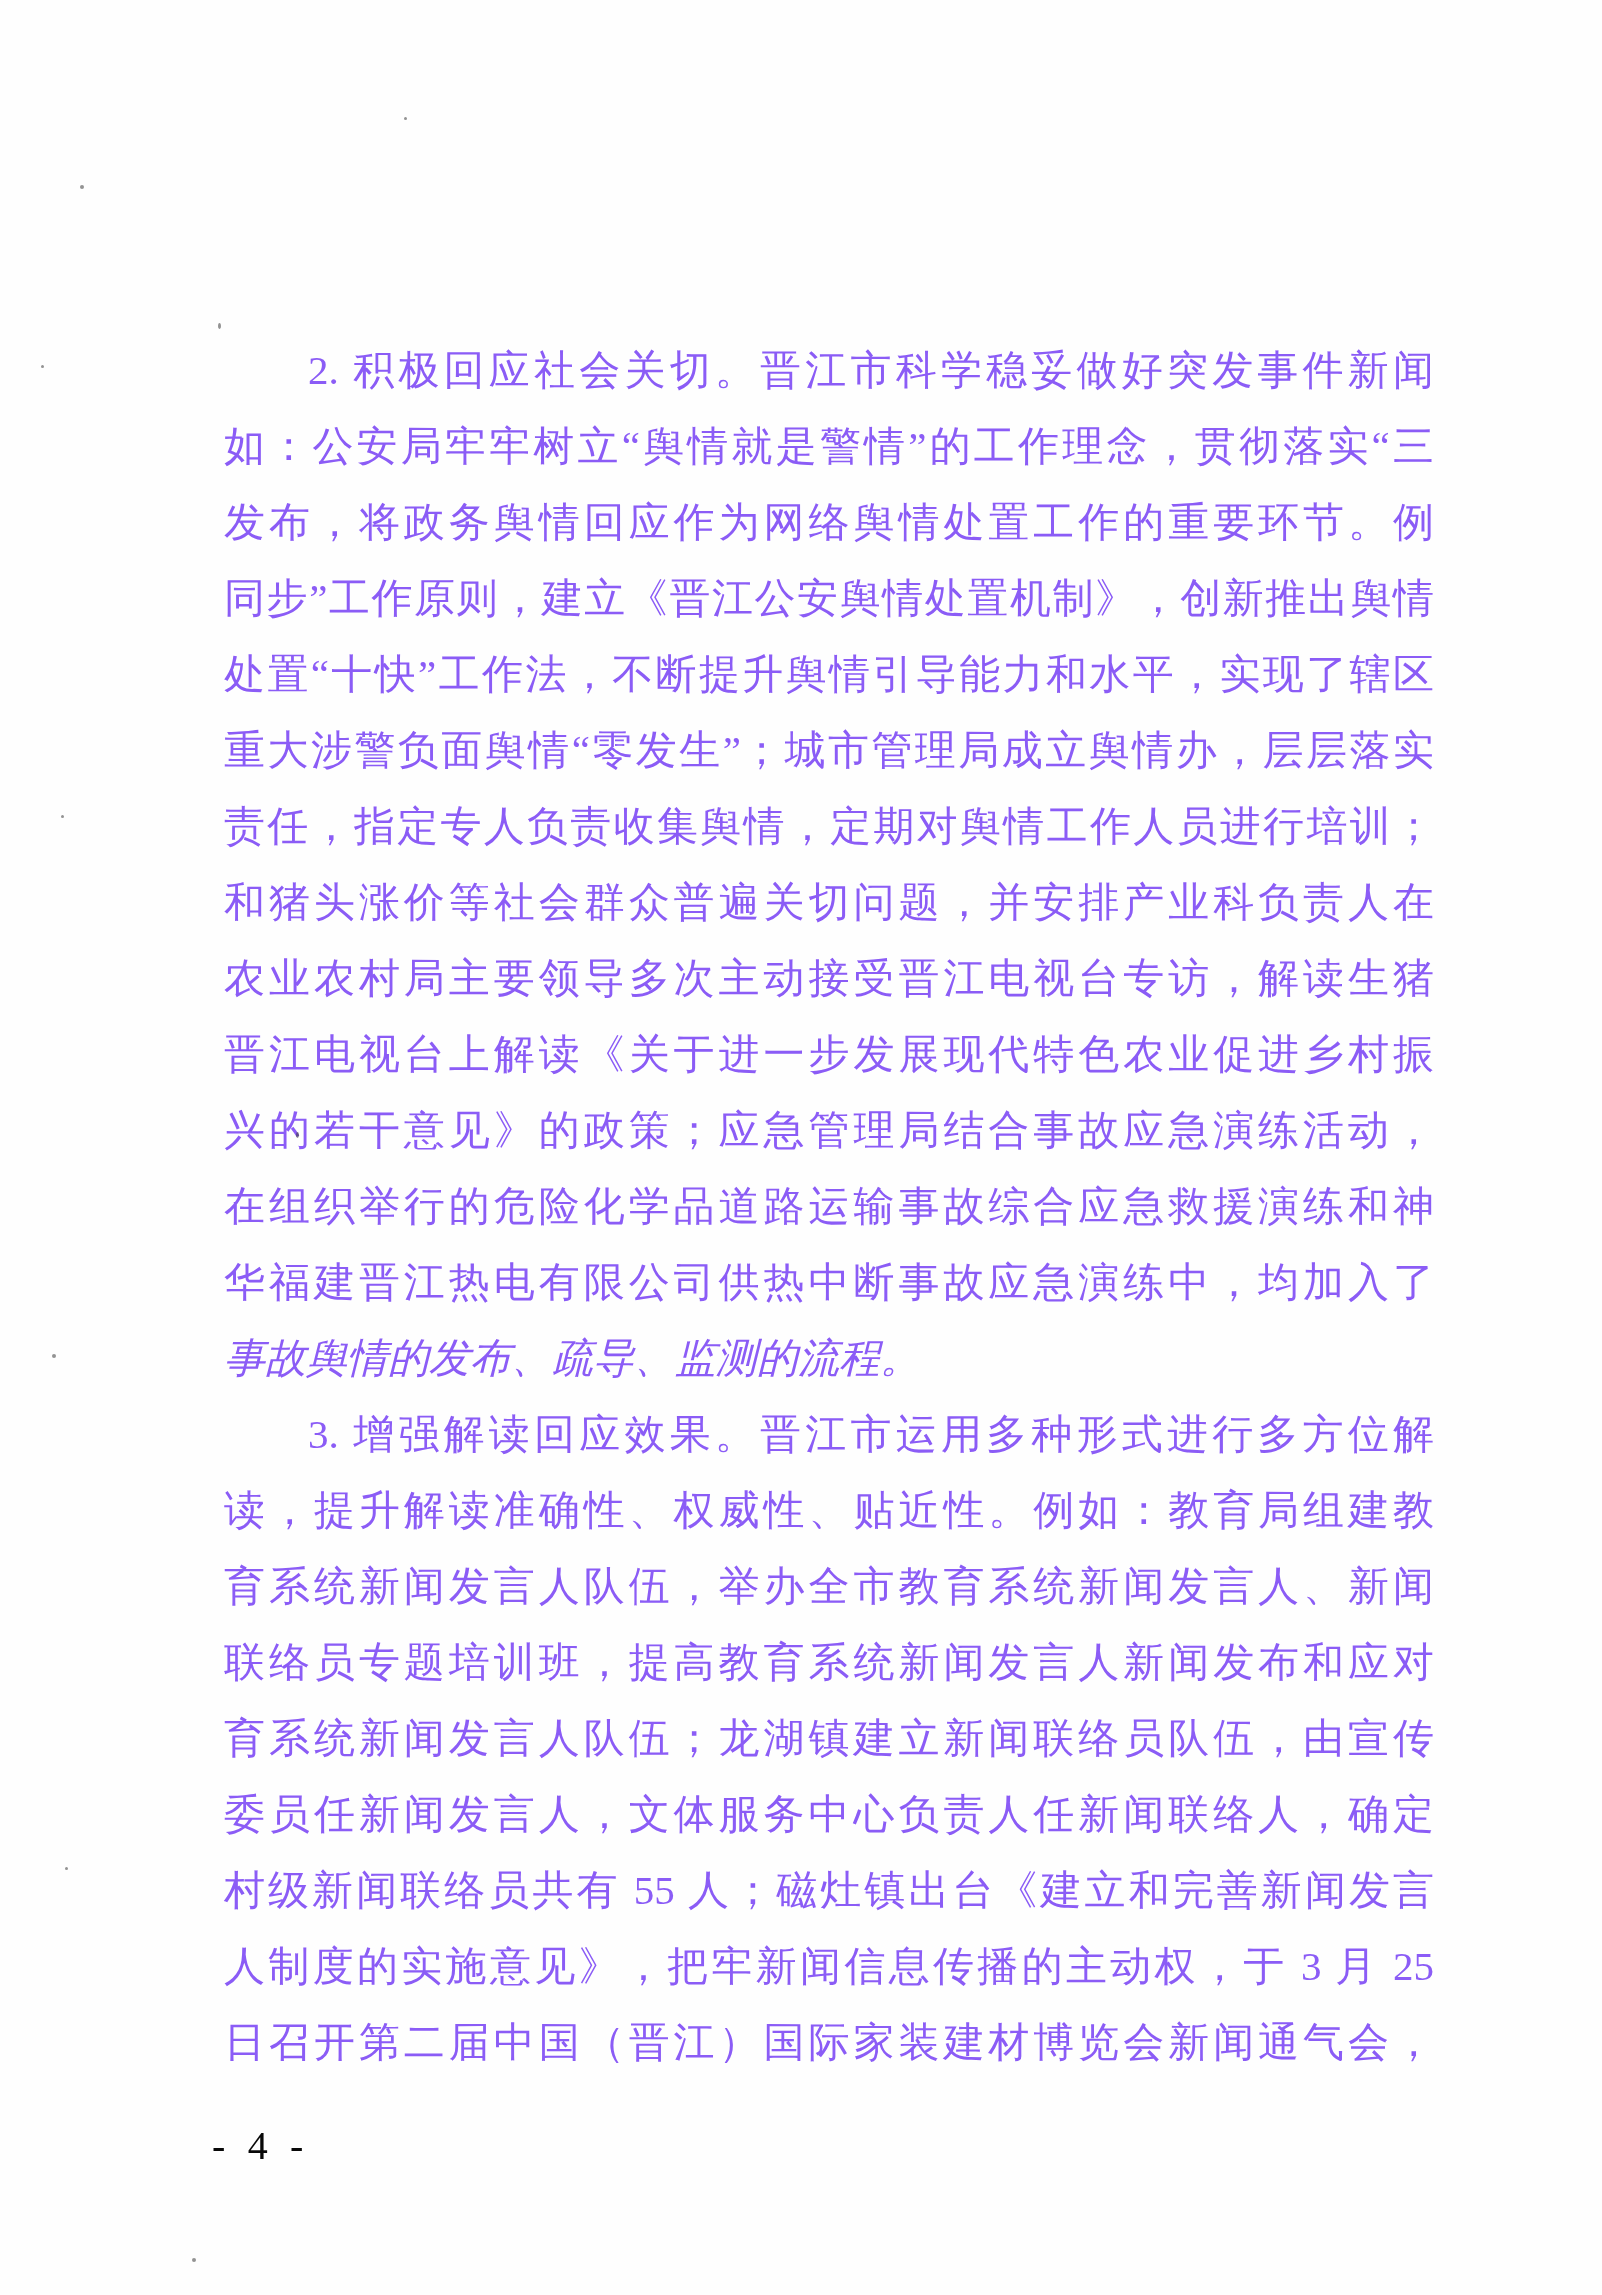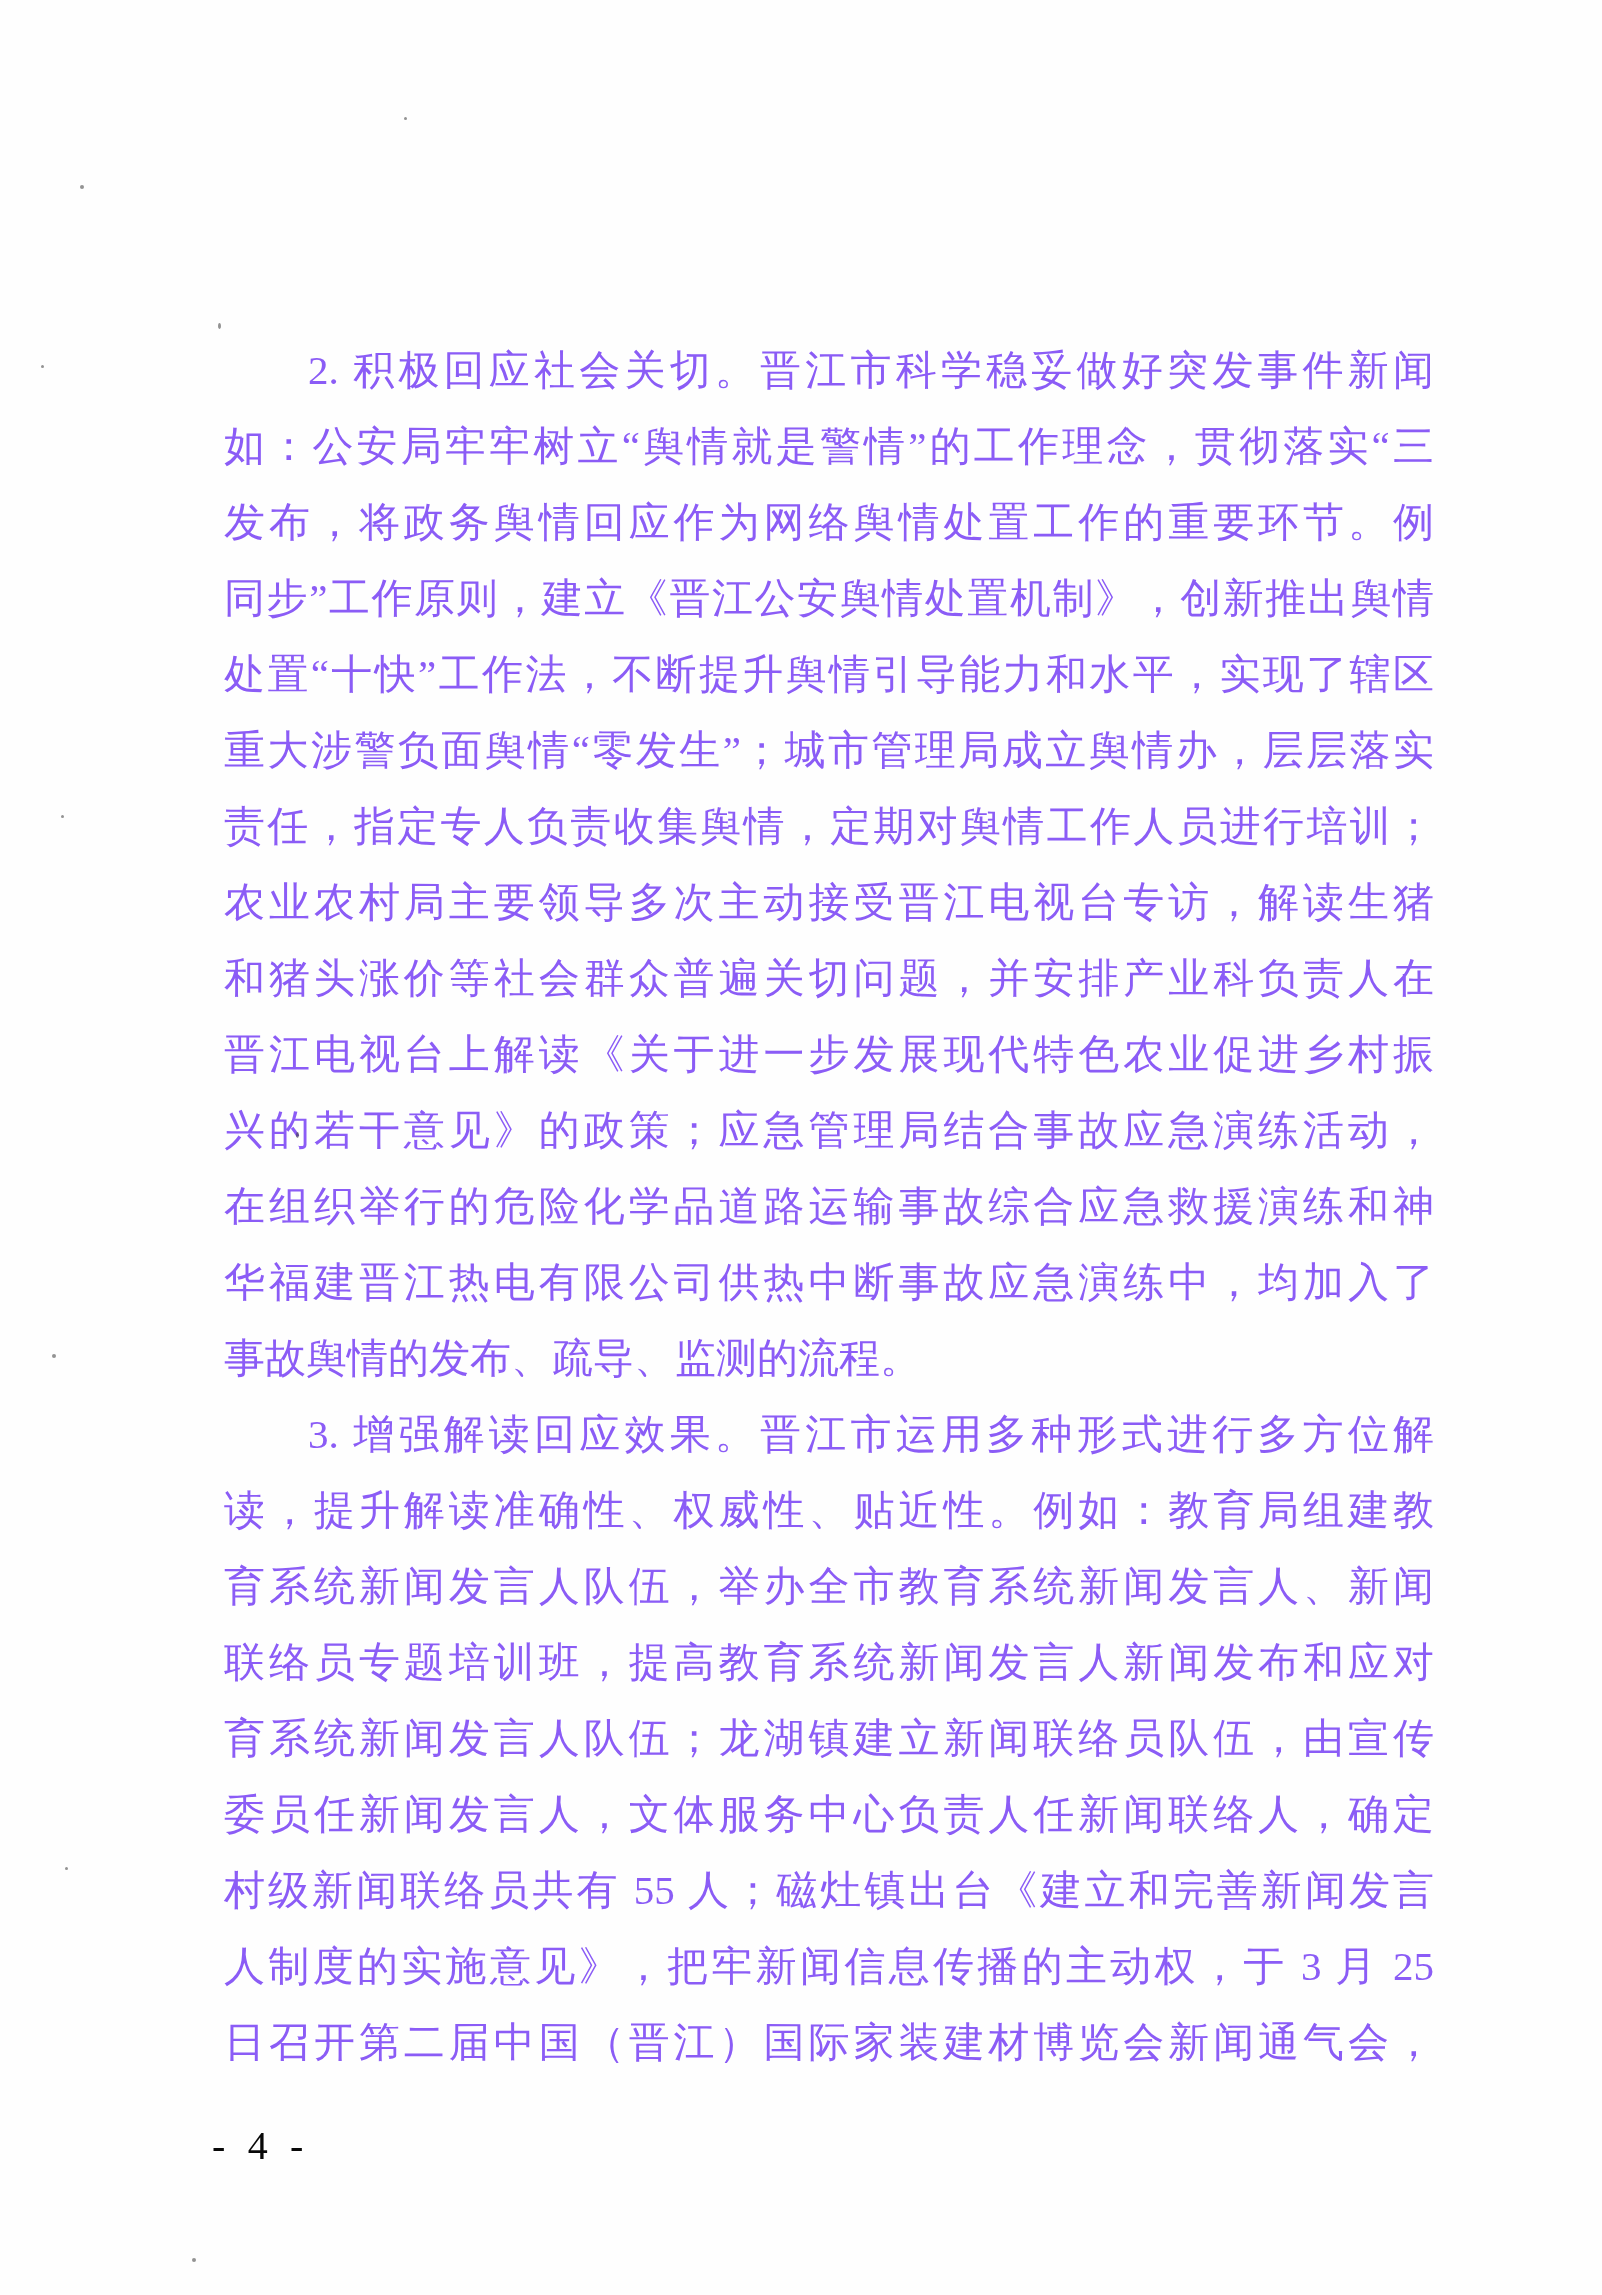--- a/index.html
+++ b/index.html
@@ -29,20 +29,21 @@
     text-align: justify;
     text-align-last: justify;
     color: #8b5cf6;
     letter-spacing: 0;
   }
   .line.indent {
     text-indent: 84px;
   }
   .line.para-end {
     text-align-last: left;
+    font-style: italic;
   }
   .page-number {
     position: absolute;
     left: 212px;
     top: 2122px;
     font-size: 40px;
     line-height: 48px;
     letter-spacing: 6.2px;
     color: #080808;
   }
@@ -59,22 +60,22 @@
 <div class="page">
 
   <div class="text-block">
     <div class="line indent">2.  积极回应社会关切。晋江市科学稳妥做好突发事件新闻</div>
     <div class="line">如：公安局牢牢树立“舆情就是警情”的工作理念，贯彻落实“三</div>
     <div class="line">发布，将政务舆情回应作为网络舆情处置工作的重要环节。例</div>
     <div class="line">同步”工作原则，建立《晋江公安舆情处置机制》，创新推出舆情</div>
     <div class="line">处置“十快”工作法，不断提升舆情引导能力和水平，实现了辖区</div>
     <div class="line">重大涉警负面舆情“零发生”；城市管理局成立舆情办，层层落实</div>
     <div class="line">责任，指定专人负责收集舆情，定期对舆情工作人员进行培训；</div>
+    <div class="line">和猪头涨价等社会群众普遍关切问题，并安排产业科负责人在</div>
     <div class="line">农业农村局主要领导多次主动接受晋江电视台专访，解读生猪</div>
-    <div class="line">和猪头涨价等社会群众普遍关切问题，并安排产业科负责人在</div>
     <div class="line">晋江电视台上解读《关于进一步发展现代特色农业促进乡村振</div>
     <div class="line">兴的若干意见》的政策；应急管理局结合事故应急演练活动，</div>
     <div class="line">在组织举行的危险化学品道路运输事故综合应急救援演练和神</div>
     <div class="line">华福建晋江热电有限公司供热中断事故应急演练中，均加入了</div>
     <div class="line para-end">事故舆情的发布、疏导、监测的流程。</div>
     <div class="line indent">3.  增强解读回应效果。晋江市运用多种形式进行多方位解</div>
     <div class="line">读，提升解读准确性、权威性、贴近性。例如：教育局组建教</div>
     <div class="line">育系统新闻发言人队伍，举办全市教育系统新闻发言人、新闻</div>
     <div class="line">联络员专题培训班，提高教育系统新闻发言人新闻发布和应对</div>
     <div class="line">育系统新闻发言人队伍；龙湖镇建立新闻联络员队伍，由宣传</div>

